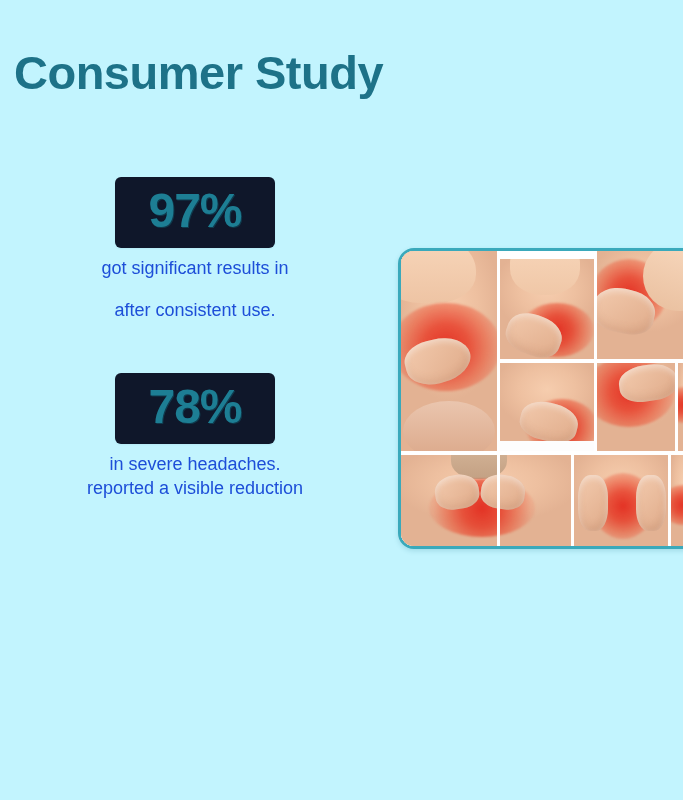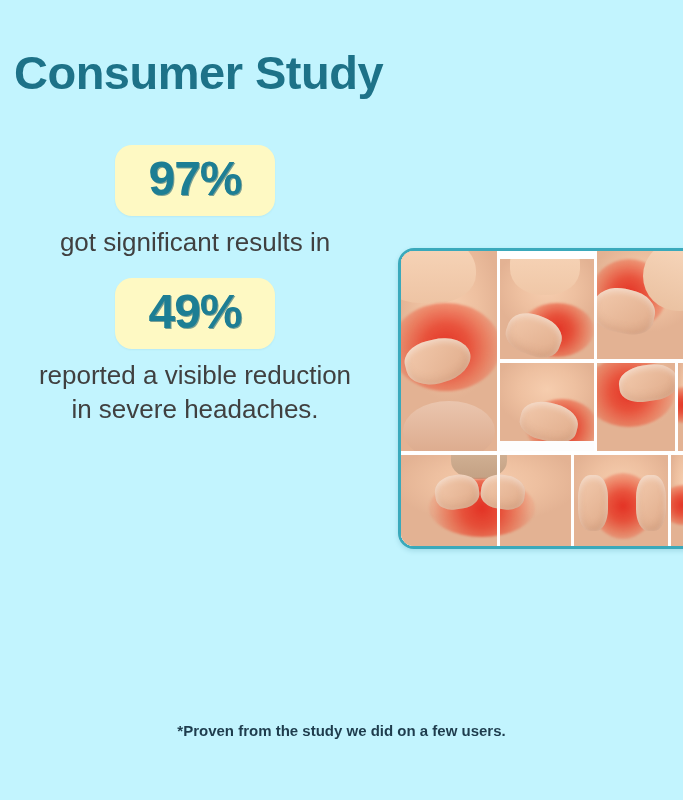--- a/index.html
+++ b/index.html
@@ -44,40 +44,41 @@
   }
 
   .stat-block {
     width: 390px;
     text-align: center;
     margin-bottom: 18px;
   }
 
   .stat-badge {
     display: inline-block;
-    background: #fef9c3;
-    border-radius: 17px;
+    background: #0f172a;
+    border-radius: 6px;
     padding: 9px 30px 12px 30px;
     min-width: 100px;
     box-shadow: 0 1px 2px rgba(30,110,130,0.07);
+    margin-top: 32px;
   }
 
   .stat-number {
     font-size: 48px;
     font-weight: bold;
     color: #1d7e94;
     line-height: 1.05;
     letter-spacing: -1px;
     text-shadow: 1px 1px 0 rgba(17,88,105,0.55);
   }
 
   .stat-caption {
     margin-top: 9px;
-    font-size: 26px;
-    color: #404040;
+    font-size: 18px;
+    color: #1d4ed8;
     line-height: 1.32;
     padding: 0 34px;
   }
 
   .stat-caption .cap-line {
     display: block;
   }
 
   
   .collage-frame {
@@ -175,30 +176,31 @@
       <div class="stat-badge">
         <div class="stat-number">97%</div>
       </div>
       <div class="stat-caption">
         <span class="cap-line">got significant results in</span>
       </div>
     </div>
 
     <div class="stat-block">
       <div class="stat-caption">
+        <span class="cap-line">after consistent use.</span>
       </div>
     </div>
 
     <div class="stat-block">
       <div class="stat-badge">
-        <div class="stat-number">49%</div>
+        <div class="stat-number">78%</div>
       </div>
       <div class="stat-caption">
+        <span class="cap-line">in severe headaches.</span>
         <span class="cap-line">reported a visible reduction</span>
-        <span class="cap-line">in severe headaches.</span>
       </div>
     </div>
 
   </div>
 
   <div class="collage-frame">
     <div class="collage-grid">
 
       <div class="tile" style="left:0px; top:0px; width:96px; height:200px;">
         <div class="skin"></div>
@@ -264,15 +266,14 @@
       <div class="whitegap" style="left:193px; top:0; width:3px; height:204px;"></div>
       <div class="whitegap" style="left:274px; top:112px; width:3px; height:92px;"></div>
       <div class="whitegap" style="left:0; top:200px; width:295px; height:4px;"></div>
       <div class="whitegap" style="left:99px; top:108px; width:196px; height:4px;"></div>
       <div class="whitegap" style="left:170px; top:204px; width:3px; height:91px;"></div>
       <div class="whitegap" style="left:267px; top:204px; width:3px; height:91px;"></div>
       <div class="whitegap" style="left:99px; top:0; width:94px; height:8px;"></div>
     </div>
   </div>
 
-  <div class="footnote">*Proven from the study we did on a few users.</div>
 
 </div>
 
 </body></html>

